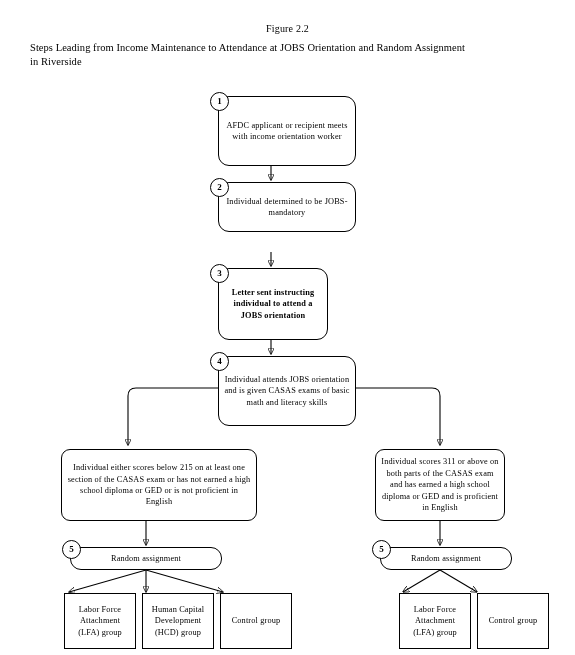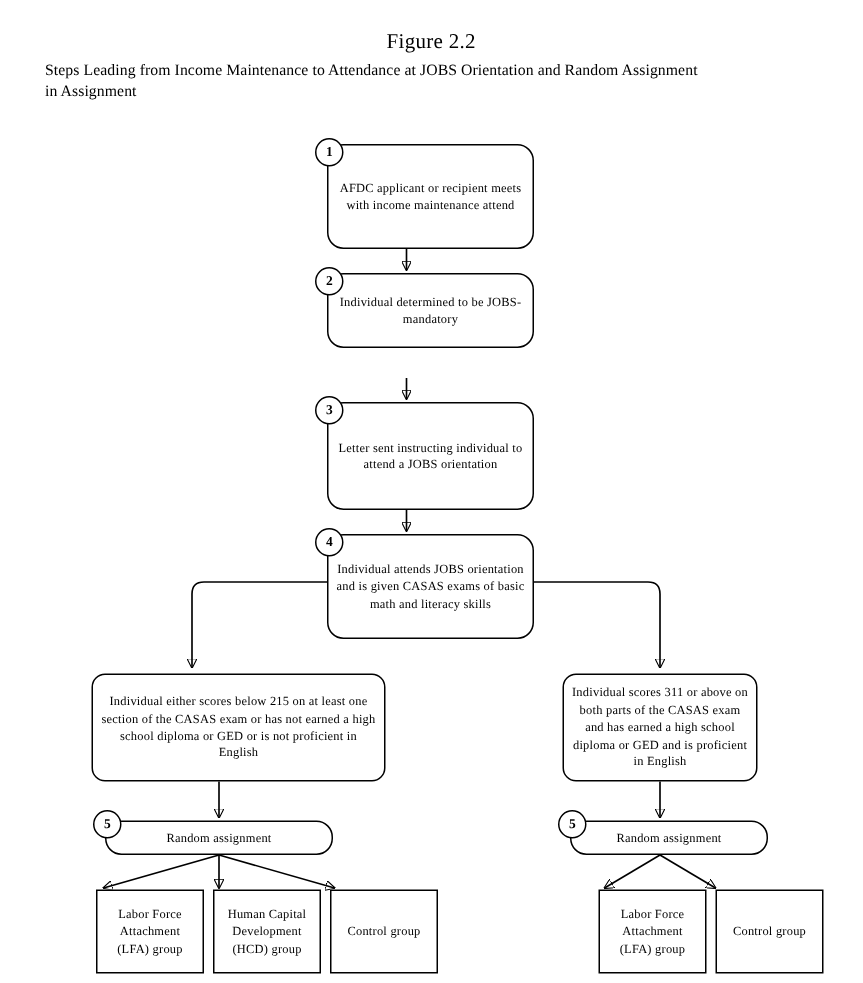--- a/index.html
+++ b/index.html
@@ -16,21 +16,21 @@
     color: #000000;
   }
 
   
   #figure-title {
     position: absolute;
     left: 0;
     top: 22px;
     width: 575px;
     text-align: center;
-    font-size: 14px;
+    font-size: 10px;
     line-height: 13px;
     letter-spacing: .2px;
   }
   #figure-subtitle {
     position: absolute;
     left: 30px;
     top: 41px;
     width: 515px;
     text-align: left;
     font-size: 10.5px;
@@ -94,21 +94,21 @@
   }
 </style>
 </head>
 <body>
 
 <div id="figure-title">Figure 2.2</div>
 
 <div id="figure-subtitle">
   <span>Steps Leading from Income Maintenance to Attendance at JOBS Orientation and Random Assignment</span>
   <br>
-  <span>in Assignment</span>
+  <span>in Riverside</span>
 </div>
 
 <svg id="connectors" viewBox="0 0 575 655" xmlns="http://www.w3.org/2000/svg">
   <defs>
     <marker id="arrow" viewBox="0 0 10 10" refX="9" refY="5" markerWidth="6" markerHeight="6" orient="auto-start-reverse">
       <path d="M 0 0 L 10 5 L 0 10 z" fill="#000" stroke="none"></path>
     </marker>
   </defs>
 
   <line x1="271" y1="166" x2="271" y2="180" marker-end="url(#arrow)"></line>
@@ -127,34 +127,34 @@
 
   <line x1="146" y1="570" x2="69" y2="592" marker-end="url(#arrow)"></line>
   <line x1="146" y1="570" x2="146" y2="592" marker-end="url(#arrow)"></line>
   <line x1="146" y1="570" x2="223" y2="592" marker-end="url(#arrow)"></line>
 
   <line x1="440" y1="570" x2="403" y2="592" marker-end="url(#arrow)"></line>
   <line x1="440" y1="570" x2="477" y2="592" marker-end="url(#arrow)"></line>
 </svg>
 
 <div class="node rounded" style="left:218px; top:96px; width:138px; height:70px;">
-  <span class="txt">AFDC applicant or recipient meets with income maintenance attend</span>
+  <span class="txt">AFDC applicant or recipient meets with income orientation worker</span>
 </div>
 <div class="badge" style="left:210px; top:92px;">
   <span>1</span>
 </div>
 
 <div class="node rounded" style="left:218px; top:182px; width:138px; height:50px;">
   <span class="txt">Individual determined to be JOBS-mandatory</span>
 </div>
 <div class="badge" style="left:210px; top:178px;">
   <span>2</span>
 </div>
 
-<div class="node rounded" style="left:218px; top:268px; width:138px; height:72px;">
+<div class="node rounded" style="left:218px; top:268px; width:110px; height:72px;font-weight:bold;">
   <span class="txt">Letter sent instructing individual to attend a JOBS orientation</span>
 </div>
 <div class="badge" style="left:210px; top:264px;">
   <span>3</span>
 </div>
 
 <div class="node rounded" style="left:218px; top:356px; width:138px; height:70px;">
   <span class="txt">Individual attends JOBS orientation and is given CASAS exams of basic math and literacy skills</span>
 </div>
 <div class="badge" style="left:210px; top:352px;">

